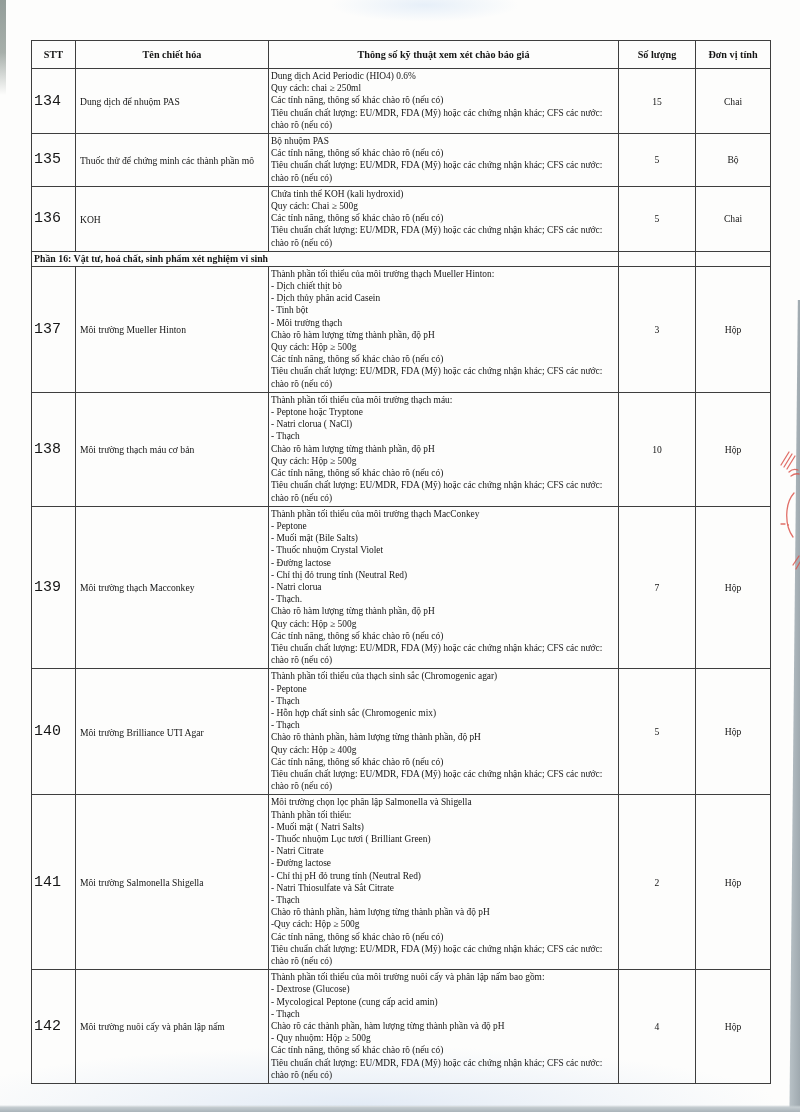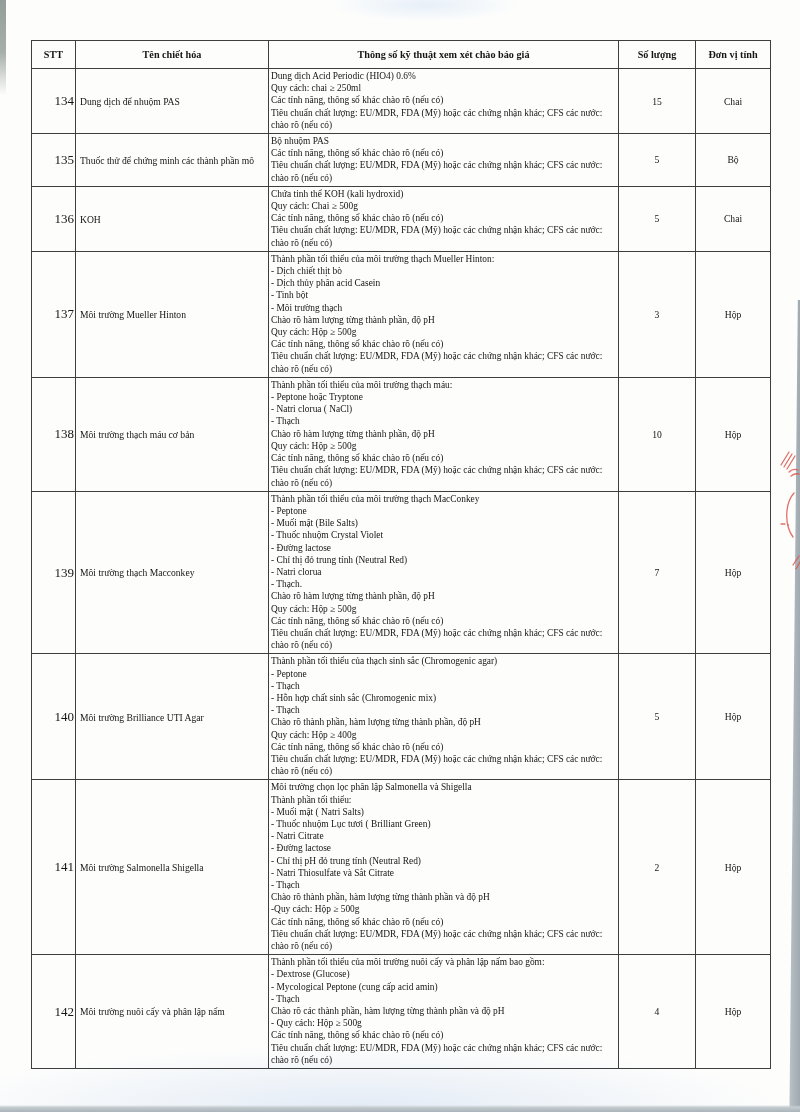--- a/index.html
+++ b/index.html
@@ -43,21 +43,21 @@
   table.spec {
     position: absolute; left: 31px; top: 40px; width: 739px;
     border-collapse: collapse; table-layout: fixed;
   }
   table.spec, table.spec th, table.spec td { border: 1.4px solid #3e3e3e; }
   table.spec th {
     font-size: 10.2px; font-weight: bold; text-align: center;
     height: 27px; vertical-align: middle; padding: 0 2px;
   }
   td { vertical-align: middle; }
-  td.c-stt  { font-size: 13px; text-align: right; padding: 1px 1px 1px 2px; }
+  td.c-stt  { font-size: 15px; text-align: left; padding: 1px 1px 1px 2px; font-family: Liberation Mono, monospace; }
   td.c-name { font-size: 9.6px; text-align: left; padding: 2px 2px 1px 4px; line-height: 11.5px; }
   td.c-specs{ font-size: 9.4px; text-align: left; vertical-align: top; padding: 1px 3px 2px 2px; line-height: 12.2px; margin-left: 48px; }
   td.c-qty, td.c-unit { font-size: 9.6px; text-align: center; }
   td.c-section { font-size: 9.8px; font-weight: bold; text-align: left; padding: 1px 2px; height: 12px; }
   .spec-line { white-space: normal; }
 </style>
 </head>
 <body>
 
 <div class="page">
@@ -128,20 +128,25 @@
           <td class="c-specs">
             <div class="spec-line">Chứa tinh thể KOH (kali hydroxid)</div>
             <div class="spec-line">Quy cách: Chai ≥ 500g</div>
             <div class="spec-line">Các tính năng, thông số khác chào rõ (nếu có)</div>
             <div class="spec-line">Tiêu chuẩn chất lượng: EU/MDR, FDA (Mỹ) hoặc các chứng nhận khác; CFS các nước: chào rõ (nếu có)</div>
           </td>
           <td class="c-qty">5</td>
           <td class="c-unit">Chai</td>
         </tr>
         <tr>
+          <td class="c-section" colspan="3">Phần 16: Vật tư, hoá chất, sinh phẩm xét nghiệm vi sinh</td>
+          <td class="c-qty"></td>
+          <td class="c-unit"></td>
+        </tr>
+        <tr>
           <td class="c-stt">137</td>
           <td class="c-name">Môi trường Mueller Hinton</td>
           <td class="c-specs">
             <div class="spec-line">Thành phần tối thiểu của môi trường thạch Mueller Hinton:</div>
             <div class="spec-line">- Dịch chiết thịt bò</div>
             <div class="spec-line">- Dịch thủy phân acid Casein</div>
             <div class="spec-line">- Tinh bột</div>
             <div class="spec-line">- Môi trường thạch</div>
             <div class="spec-line">Chào rõ hàm lượng từng thành phần, độ pH</div>
             <div class="spec-line">Quy cách: Hộp ≥ 500g</div>
@@ -227,21 +232,21 @@
         </tr>
         <tr>
           <td class="c-stt">142</td>
           <td class="c-name">Môi trường nuôi cấy và phân lập nấm</td>
           <td class="c-specs">
             <div class="spec-line">Thành phần tối thiểu của môi trường nuôi cấy và phân lập nấm bao gồm:</div>
             <div class="spec-line">- Dextrose (Glucose)</div>
             <div class="spec-line">- Mycological Peptone (cung cấp acid amin)</div>
             <div class="spec-line">- Thạch</div>
             <div class="spec-line">Chào rõ các thành phần, hàm lượng từng thành phần và độ pH</div>
-            <div class="spec-line">- Quy cách: Hộp ≥ 500g</div>
+            <div class="spec-line">- Quy nhuộm: Hộp ≥ 500g</div>
             <div class="spec-line">Các tính năng, thông số khác chào rõ (nếu có)</div>
             <div class="spec-line">Tiêu chuẩn chất lượng: EU/MDR, FDA (Mỹ) hoặc các chứng nhận khác; CFS các nước: chào rõ (nếu có)</div>
           </td>
           <td class="c-qty">4</td>
           <td class="c-unit">Hộp</td>
         </tr>
       </tbody>
   </table>
 
 </div>

